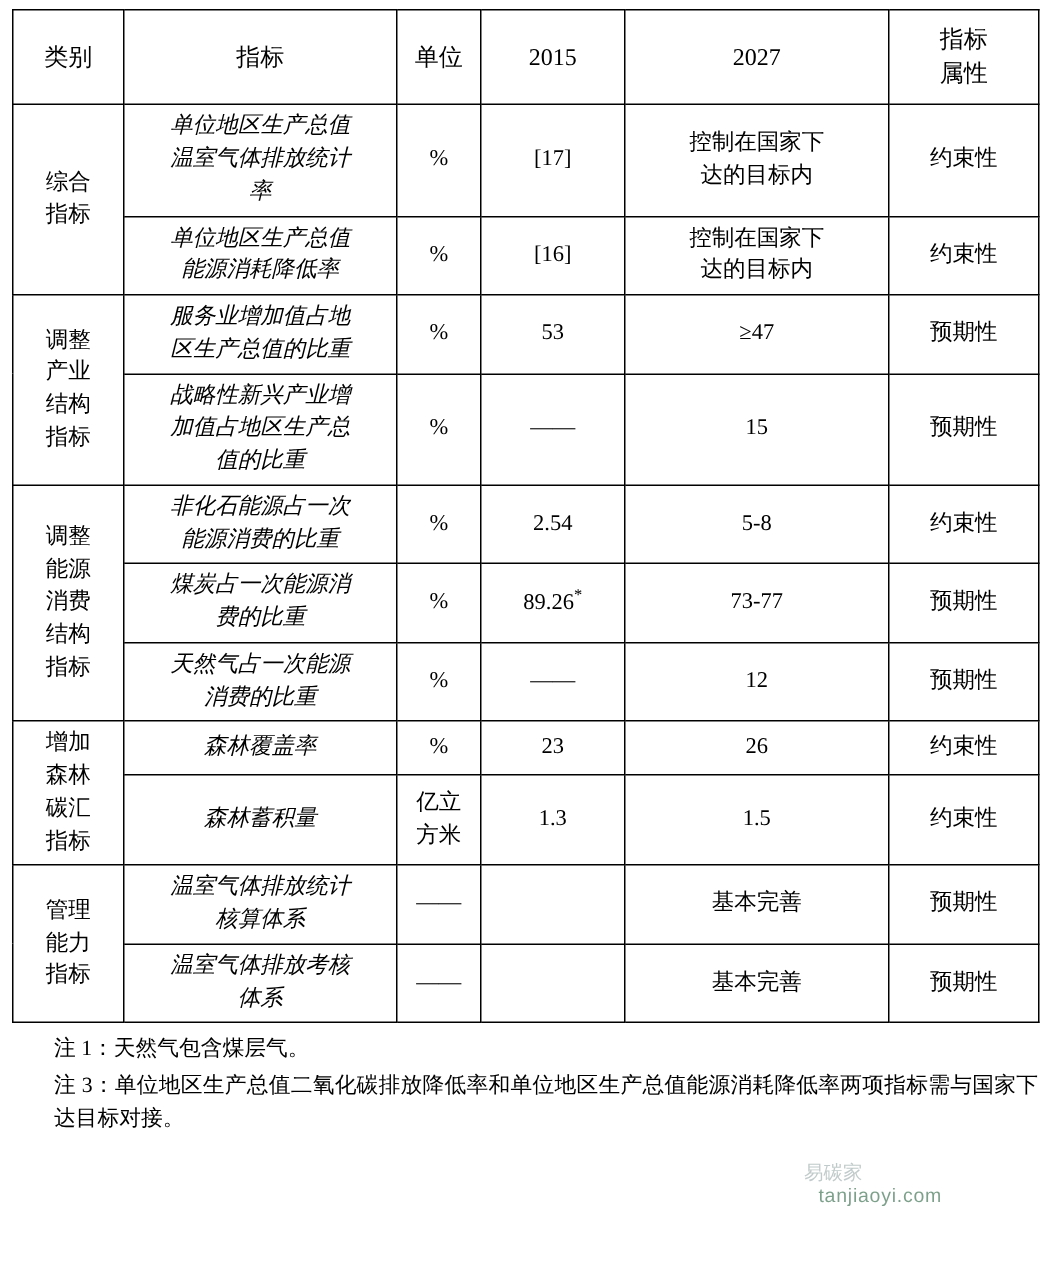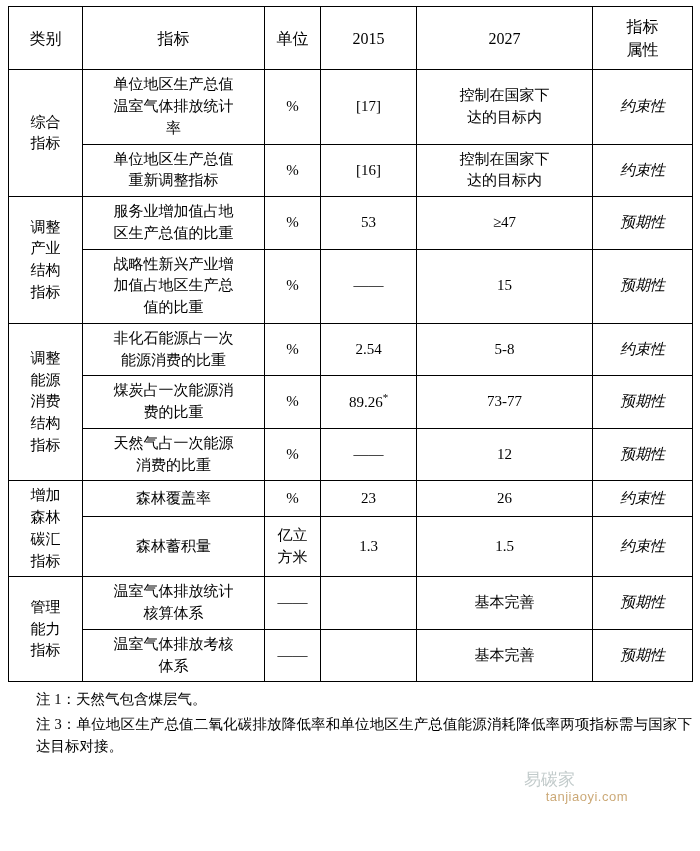--- a/index.html
+++ b/index.html
@@ -51,24 +51,25 @@
   td.cat {
     font-size: 15px;
     line-height: 1.5;
   }
   td.ind {
     text-align: left;
     padding-left: 8px;
     padding-right: 6px;
     font-size: 15px;
     line-height: 1.5;
+    font-style: italic;
   }
   td.unit { font-size: 15px; }
   td.val  { font-size: 15px; }
-  td.attr { font-size: 15px; font-style: italic; }
+  td.attr { font-size: 15px; }
   td.y20-long {
     text-align: left;
     padding-left: 10px;
     padding-right: 6px;
     line-height: 1.5;
   }
   .sup {
     font-size: 11px;
     vertical-align: super;
   }
@@ -89,34 +90,34 @@
     right: 14px;
     bottom: 46px;
     width: 120px;
     height: 34px;
     opacity: 0.55;
     pointer-events: none;
   }
   .wm-text {
     font-family: "Liberation Sans", sans-serif;
     font-size: 13px;
-    color: #a16207;
+    color: #14532d;
     letter-spacing: 0.5px;
     position: absolute;
     right: 0;
     bottom: 0;
     background: rgba(255,255,255,0.0);
     padding: 1px 5px;
     border-radius: 3px;
   }
   .wm-cn {
     position: absolute;
     right: 58px;
     bottom: 14px;
-    font-size: 17px;
+    font-size: 13px;
     color: #90a0a0;
     font-family: "Liberation Sans", sans-serif;
   }
 </style>
 </head>
 <body>
 
 <div class="page">
 
   <table class="indicator-table">
@@ -157,21 +158,21 @@
         <td class="val">[17]</td>
         <td class="val y20-long">
           <div>控制在国家下</div>
           <div>达的目标内</div>
         </td>
         <td class="attr">约束性</td>
       </tr>
       <tr>
         <td class="ind">
           <div>单位地区生产总值</div>
-          <div>重新调整指标</div>
+          <div>能源消耗降低率</div>
         </td>
         <td class="unit">%</td>
         <td class="val">[16]</td>
         <td class="val y20-long">
           <div>控制在国家下</div>
           <div>达的目标内</div>
         </td>
         <td class="attr">约束性</td>
       </tr>
 

